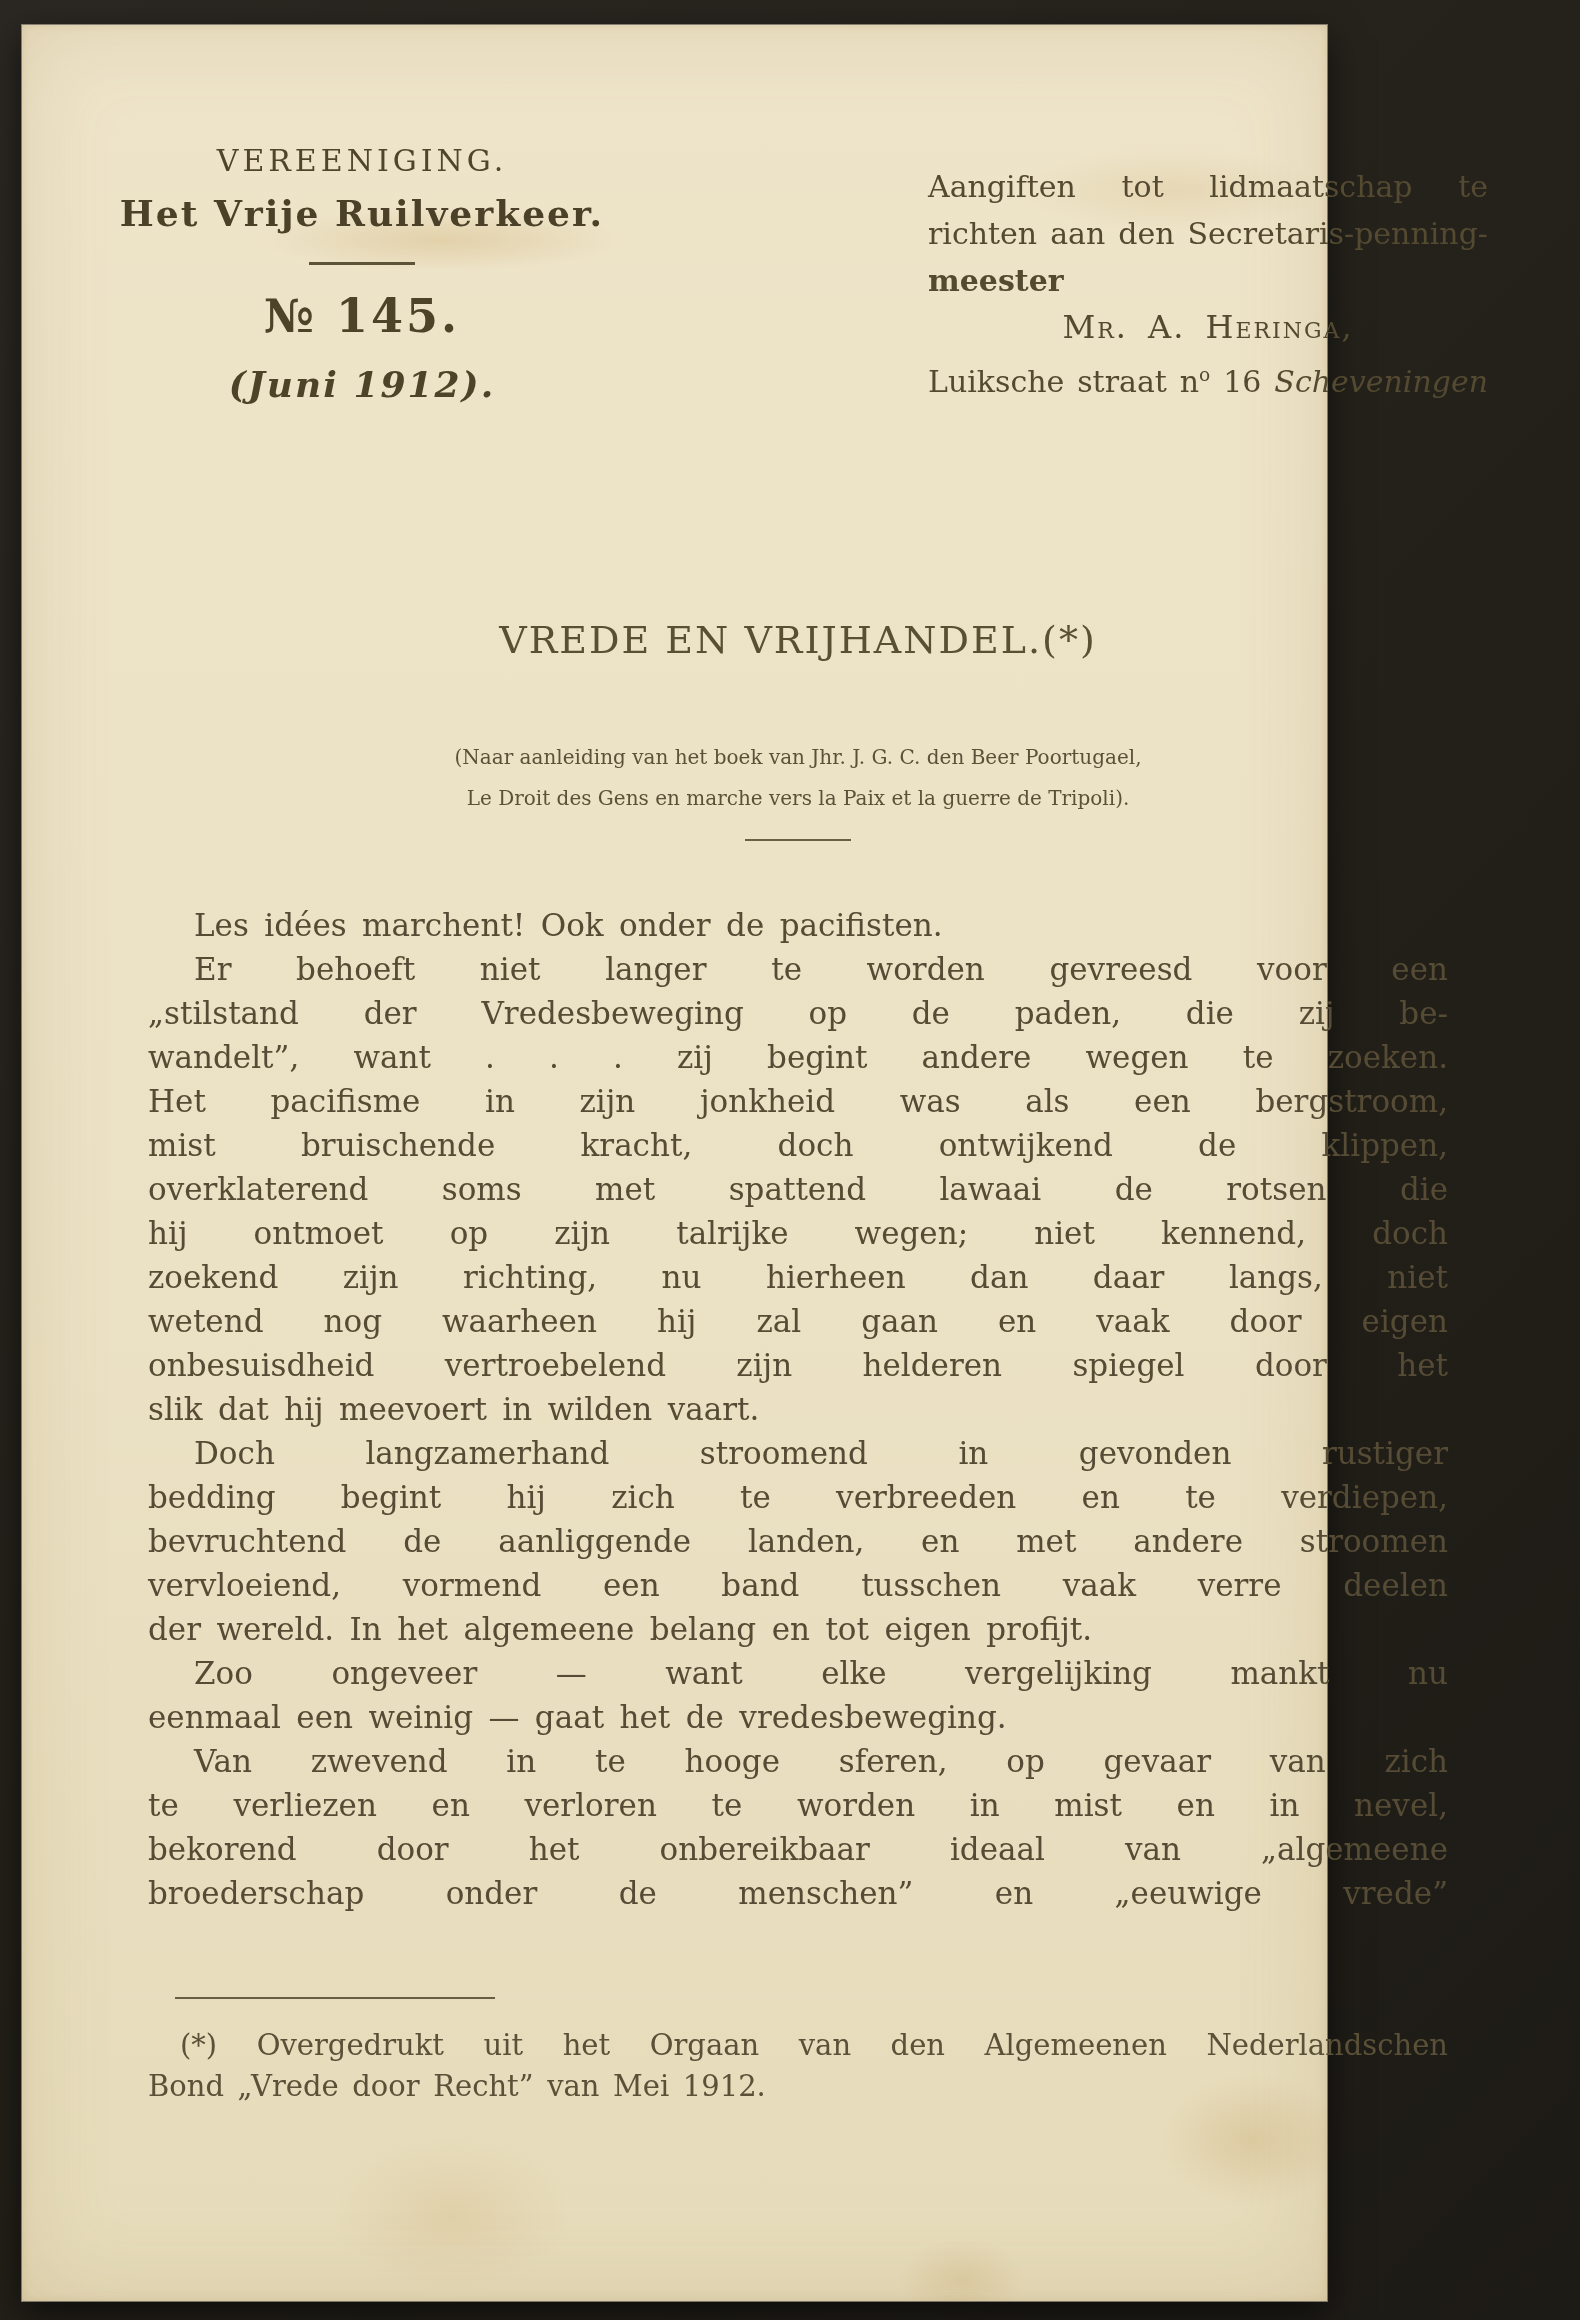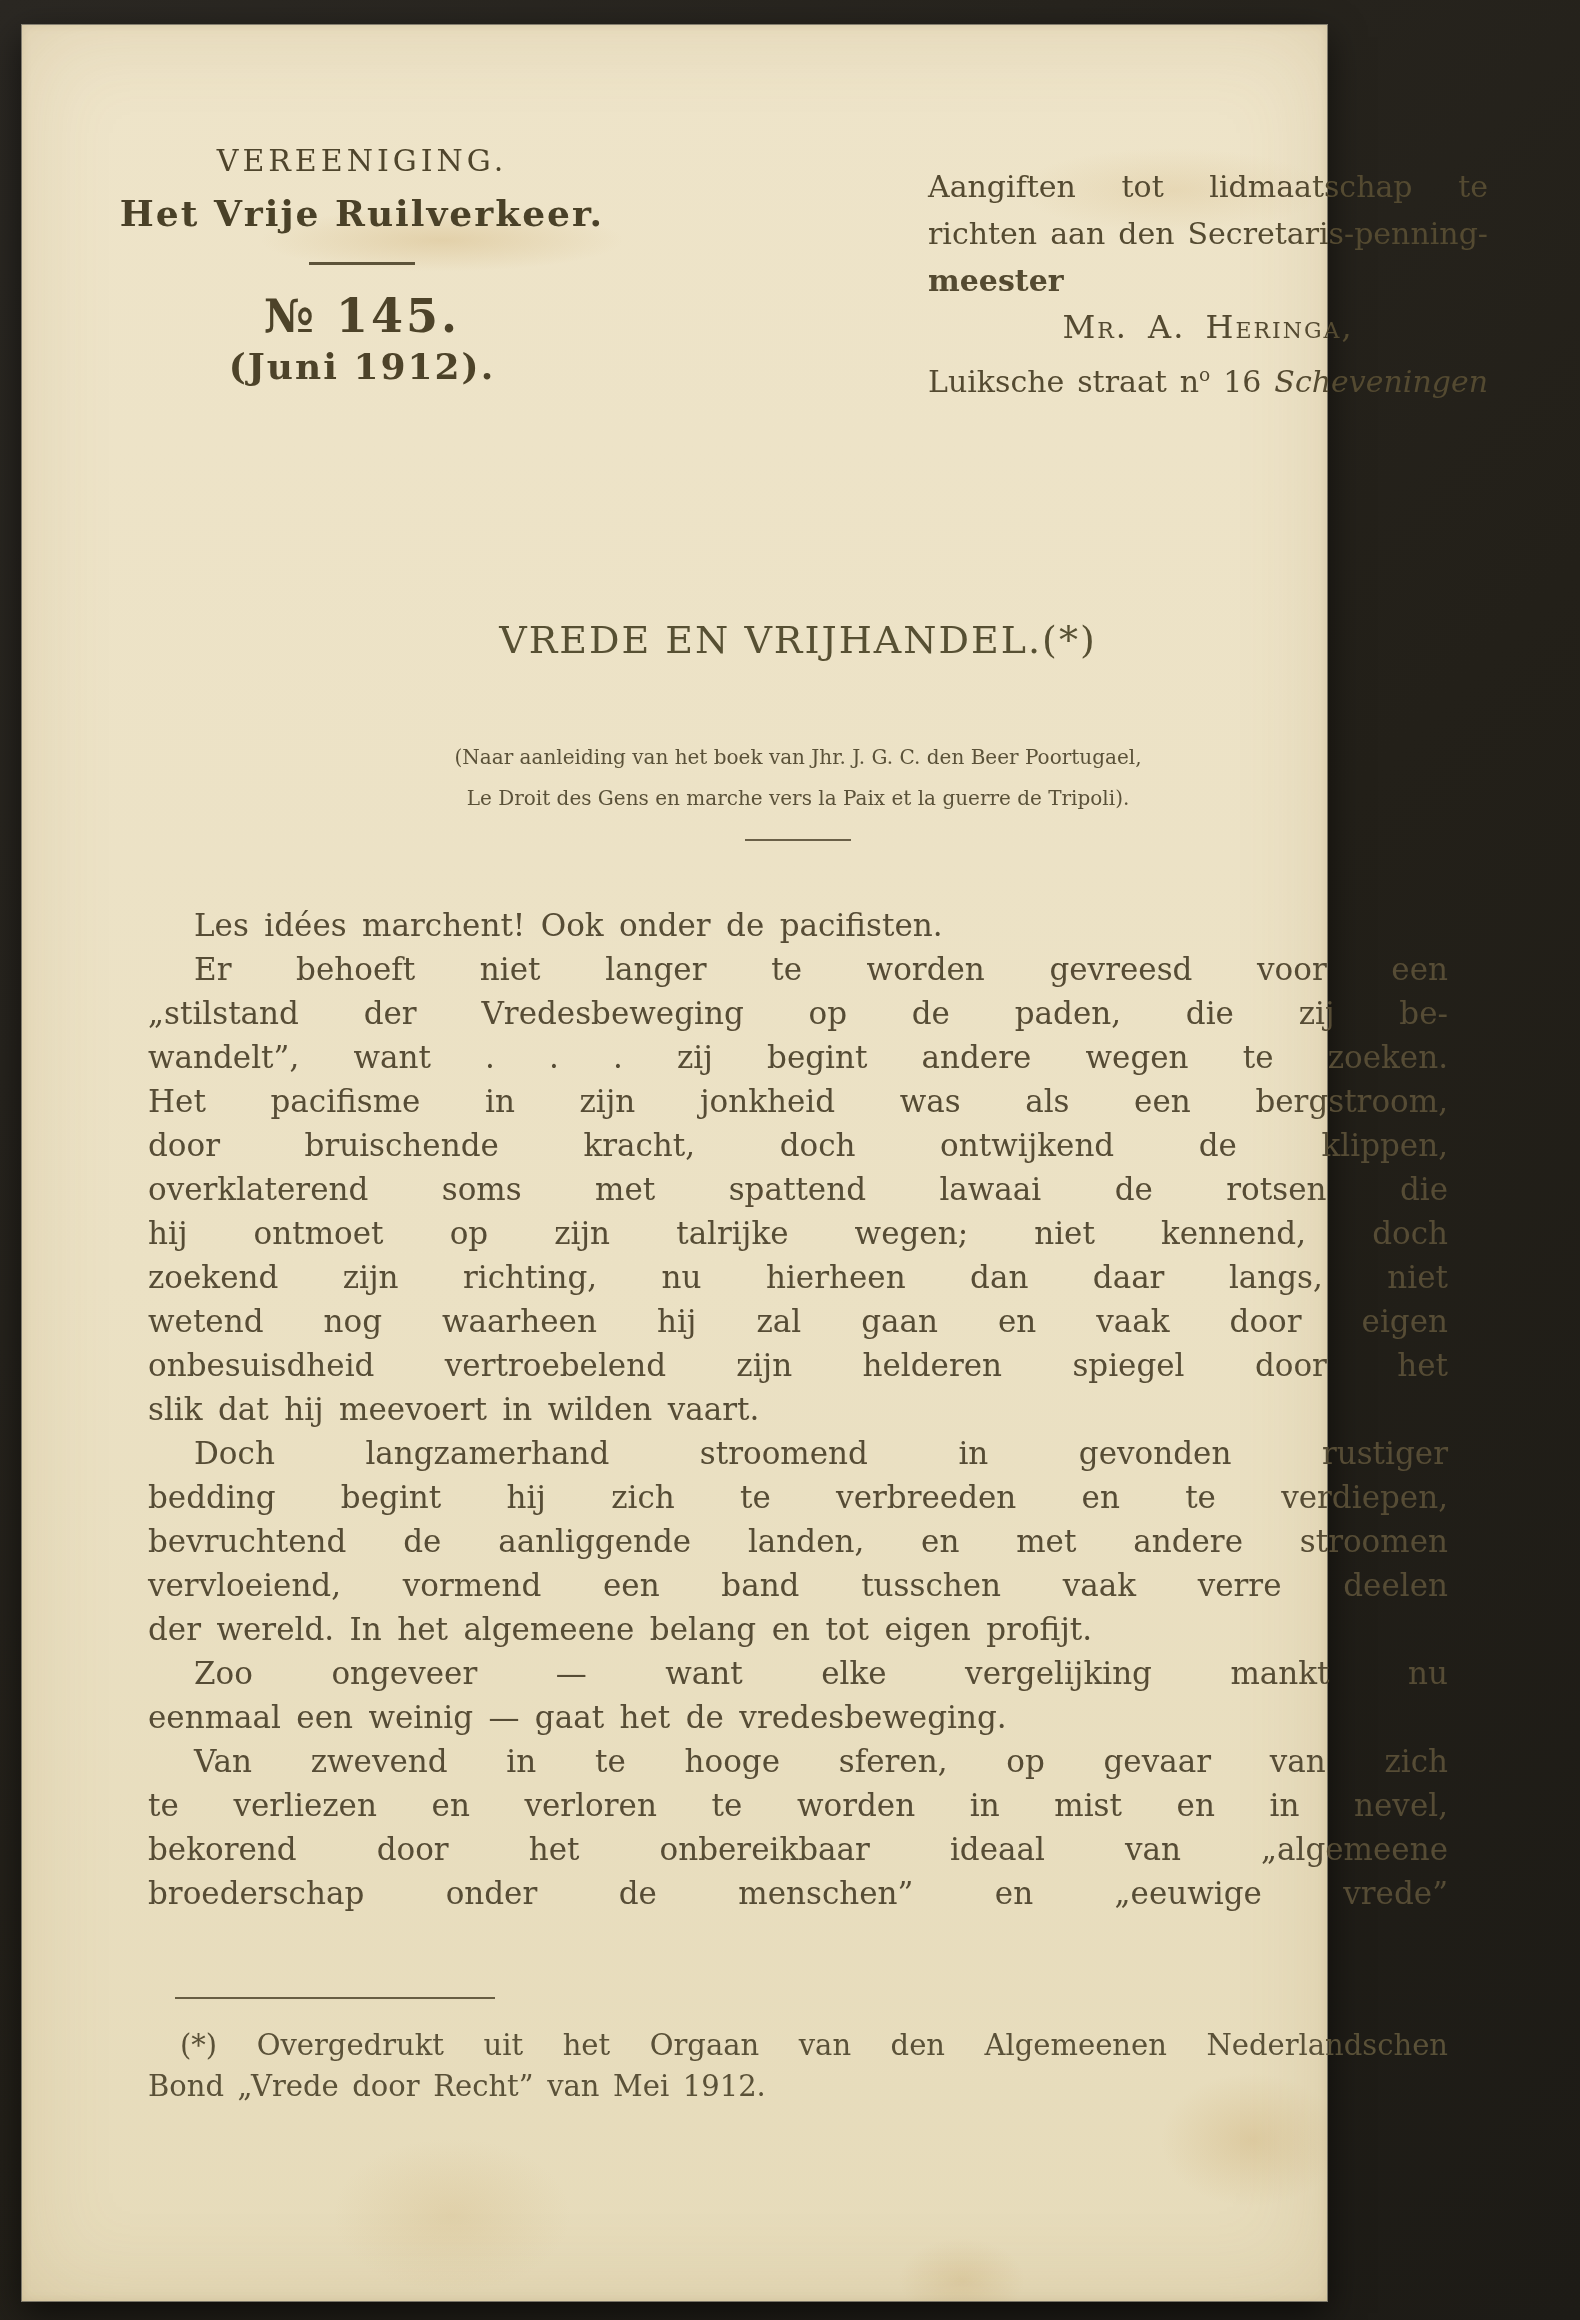--- a/index.html
+++ b/index.html
@@ -25,21 +25,21 @@
       0 12px 34px rgba(0,0,0,.6),
       inset 0 0 90px rgba(150,115,55,.17),
       inset 0 0 10px rgba(130,100,45,.14);
   }
   
   .mast-left{position:absolute;left:30px;top:118px;width:620px;text-align:center;}
   .org-label{font-size:30px;letter-spacing:4px;color:#4f452c;}
   .org-name{font-size:36px;font-weight:bold;letter-spacing:2px;margin-top:14px;white-space:nowrap;color:#4a4128;}
   .mast-rule{width:106px;height:3px;background:#5d5339;margin:28px auto 24px auto;}
   .issue-number{font-size:46px;font-weight:bold;letter-spacing:3px;color:#4d4329;}
-  .issue-date{font-size:36px;font-weight:bold;letter-spacing:2px;margin-top:2px;color:#4d4329;}
+  .issue-date{font-size:36px;font-weight:bold;letter-spacing:2px;margin-top:20px;color:#4d4329;font-style:italic;}
   .mast-right{position:absolute;left:906px;top:138px;width:560px;color:#544a31;}
   .note-line{font-size:30px;line-height:47px;text-align:justify;text-align-last:justify;}
   .note-line.flush{text-align-last:left;font-weight:bold;}
   .secretary-name{font-size:32px;line-height:47px;text-align:center;font-variant:small-caps;letter-spacing:2px;word-spacing:.25em;}
   .secretary-address{font-size:30px;line-height:47px;text-align:justify;text-align-last:justify;white-space:nowrap;}
   .secretary-address sup{font-size:.62em;vertical-align:super;}
   .secretary-address em{font-style:italic;}
   
   .article-col{position:absolute;left:126px;width:1300px;}
   .title{top:593px;text-align:center;font-size:38px;font-weight:400;letter-spacing:2px;color:#57503350;
@@ -91,21 +91,21 @@
     <div class="article-col divider">
         <span></span>
       </div>
 
     <div class="article-col body-text">
         <div class="body-line indent flush">Les idées marchent! Ook onder de pacifisten.</div>
         <div class="body-line indent">Er behoeft niet langer te worden gevreesd voor een</div>
         <div class="body-line">„stilstand der Vredesbeweging op de paden, die zij be-</div>
         <div class="body-line">wandelt”, want . . . zij begint andere wegen te zoeken.</div>
         <div class="body-line">Het pacifisme in zijn jonkheid was als een bergstroom,</div>
-        <div class="body-line">door bruischende kracht, doch ontwijkend de klippen,</div>
+        <div class="body-line">mist bruischende kracht, doch ontwijkend de klippen,</div>
         <div class="body-line">overklaterend soms met spattend lawaai de rotsen die</div>
         <div class="body-line">hij ontmoet op zijn talrijke wegen; niet kennend, doch</div>
         <div class="body-line">zoekend zijn richting, nu hierheen dan daar langs, niet</div>
         <div class="body-line">wetend nog waarheen hij zal gaan en vaak door eigen</div>
         <div class="body-line">onbesuisdheid vertroebelend zijn helderen spiegel door het</div>
         <div class="body-line flush">slik dat hij meevoert in wilden vaart.</div>
         <div class="body-line indent">Doch langzamerhand stroomend in gevonden rustiger</div>
         <div class="body-line">bedding begint hij zich te verbreeden en te verdiepen,</div>
         <div class="body-line">bevruchtend de aanliggende landen, en met andere stroomen</div>
         <div class="body-line">vervloeiend, vormend een band tusschen vaak verre deelen</div>

